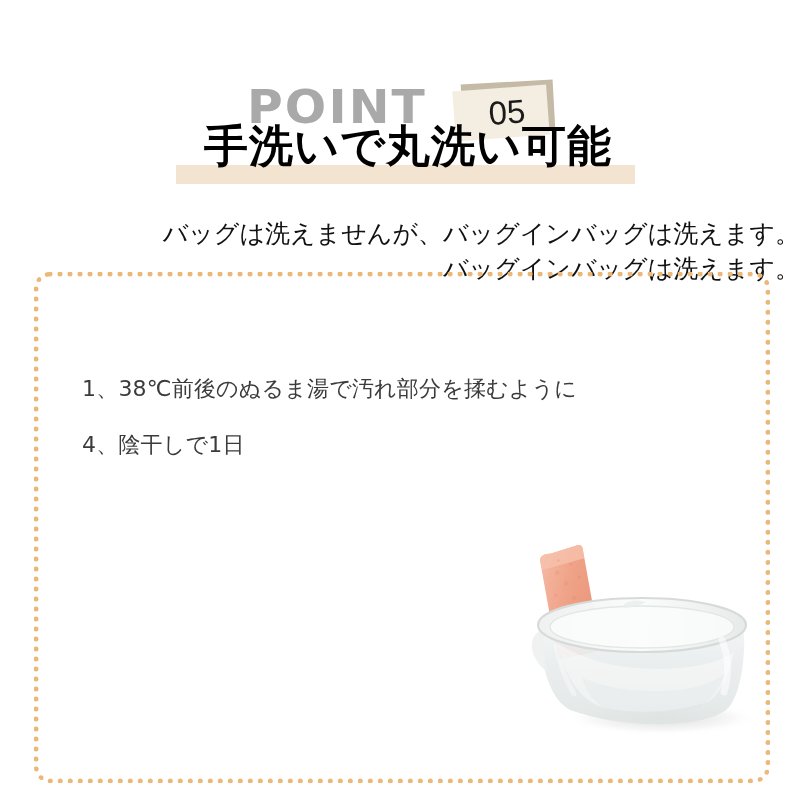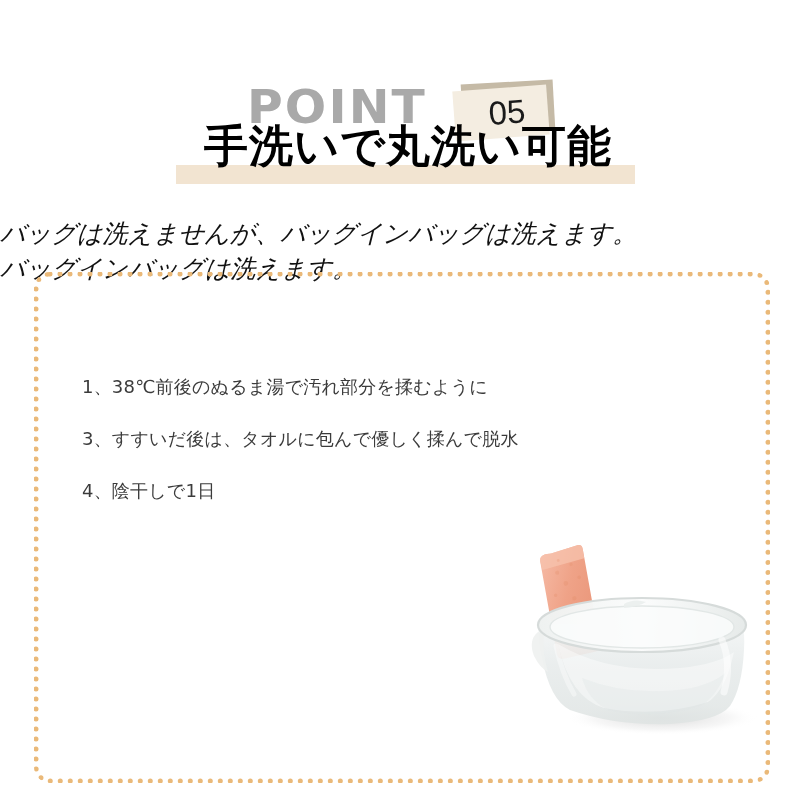--- a/index.html
+++ b/index.html
@@ -116,28 +116,27 @@
     line-height: 1.18;
     font-family: "DejaVu Sans", "Liberation Sans", sans-serif;
   }
 
   
   .subtitle {
     position: absolute;
     left: 0;
     top: 216px;
     width: 800px;
-    text-align: left;
+    text-align: right;
     font-size: 25px;
     font-weight: 400;
     color: #111111;
     line-height: 1.40;
     letter-spacing: 0px;
     font-family: "DejaVu Sans", "Liberation Sans", sans-serif;
-    font-style: italic;
   }
   .subtitle div { white-space: nowrap; }
 
   
   .frame {
     position: absolute;
     left: 34px;
     top: 272px;
     width: 736px;
     height: 511px;
@@ -147,21 +146,21 @@
   }
 
   
   .steps {
     position: absolute;
     left: 82px;
     top: 378px;
     width: 640px;
   }
   .step {
-    font-size: 18px;
+    font-size: 22px;
     color: #3b3b3b;
     line-height: 1;
     margin-bottom: 34px;
     white-space: nowrap;
     letter-spacing: 0.2px;
     font-family: "DejaVu Sans", "Liberation Sans", sans-serif;
   }
   .step:last-child { margin-bottom: 0; }
 
   
@@ -197,21 +196,20 @@
 
   <div class="subtitle">
     <div>バッグは洗えませんが、バッグインバッグは洗えます。</div>
     <div>バッグインバッグは洗えます。</div>
   </div>
 
   <div class="frame"></div>
 
   <div class="steps">
     <div class="step">1、38℃前後のぬるま湯で汚れ部分を揉むように</div>
-    <div class="step">3、すすいだ後は、タオルに包んで優しく揉んで脱水</div>
     <div class="step">4、陰干しで1日</div>
   </div>
 
   <div class="photo">
     <svg viewBox="0 0 280 232" xmlns="http://www.w3.org/2000/svg" aria-hidden="true">
       <defs>
         <linearGradient id="spongeGrad" x1="0" y1="0" x2="1" y2="1">
           <stop offset="0%" stop-color="#f6bba6"></stop>
           <stop offset="45%" stop-color="#efa287"></stop>
           <stop offset="100%" stop-color="#e89275"></stop>

